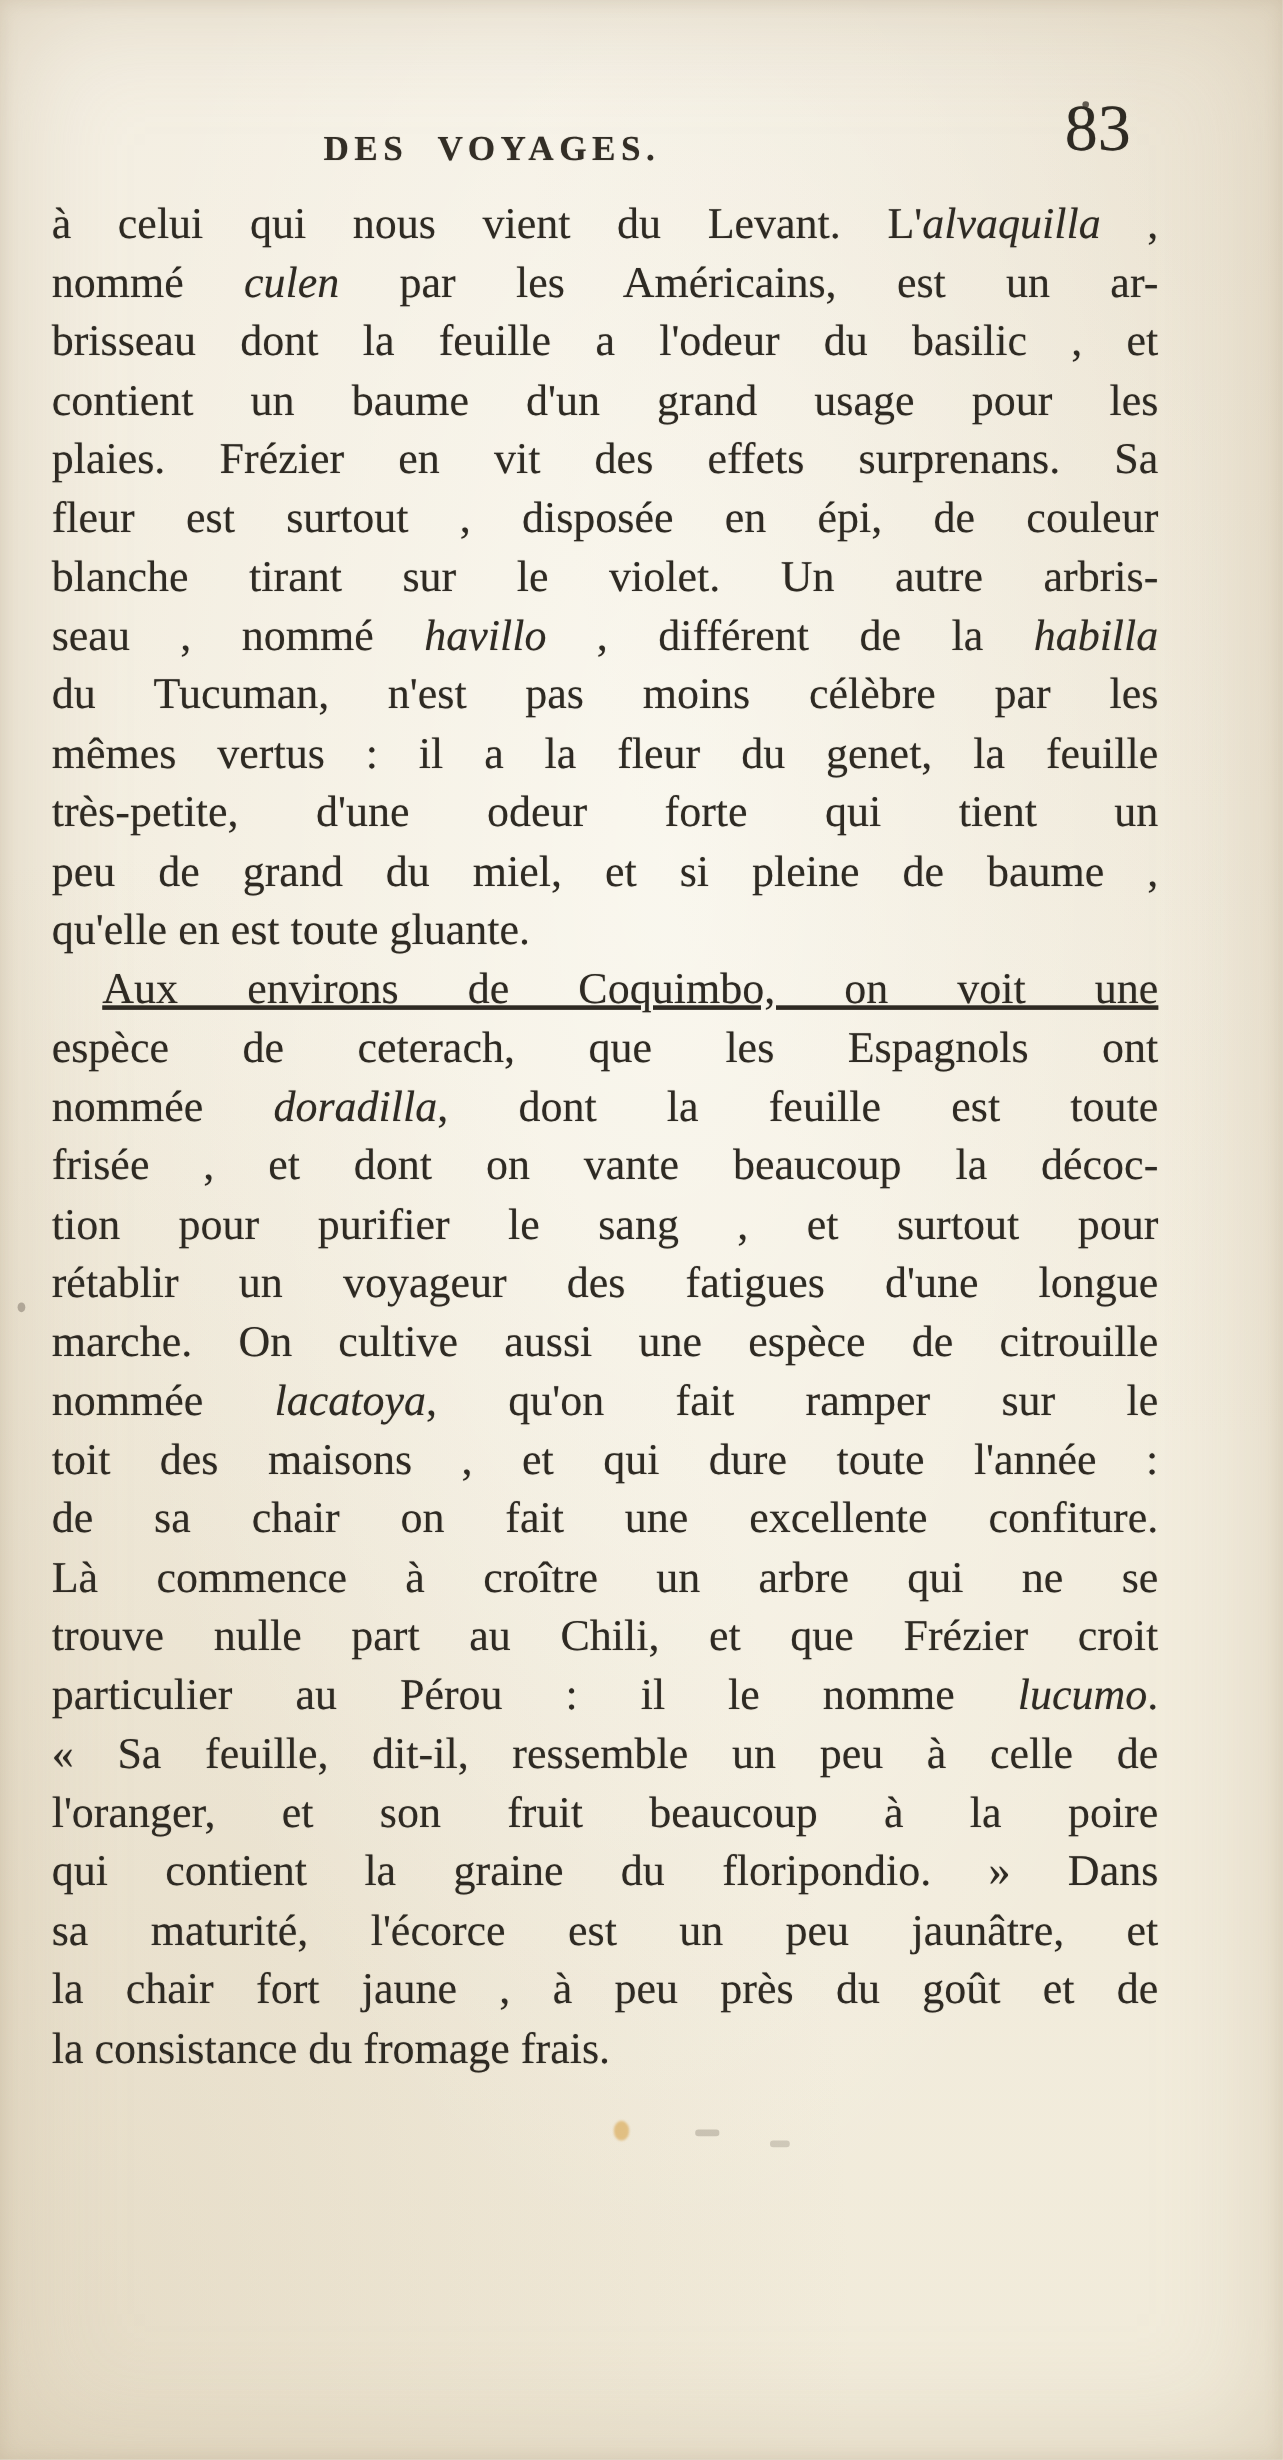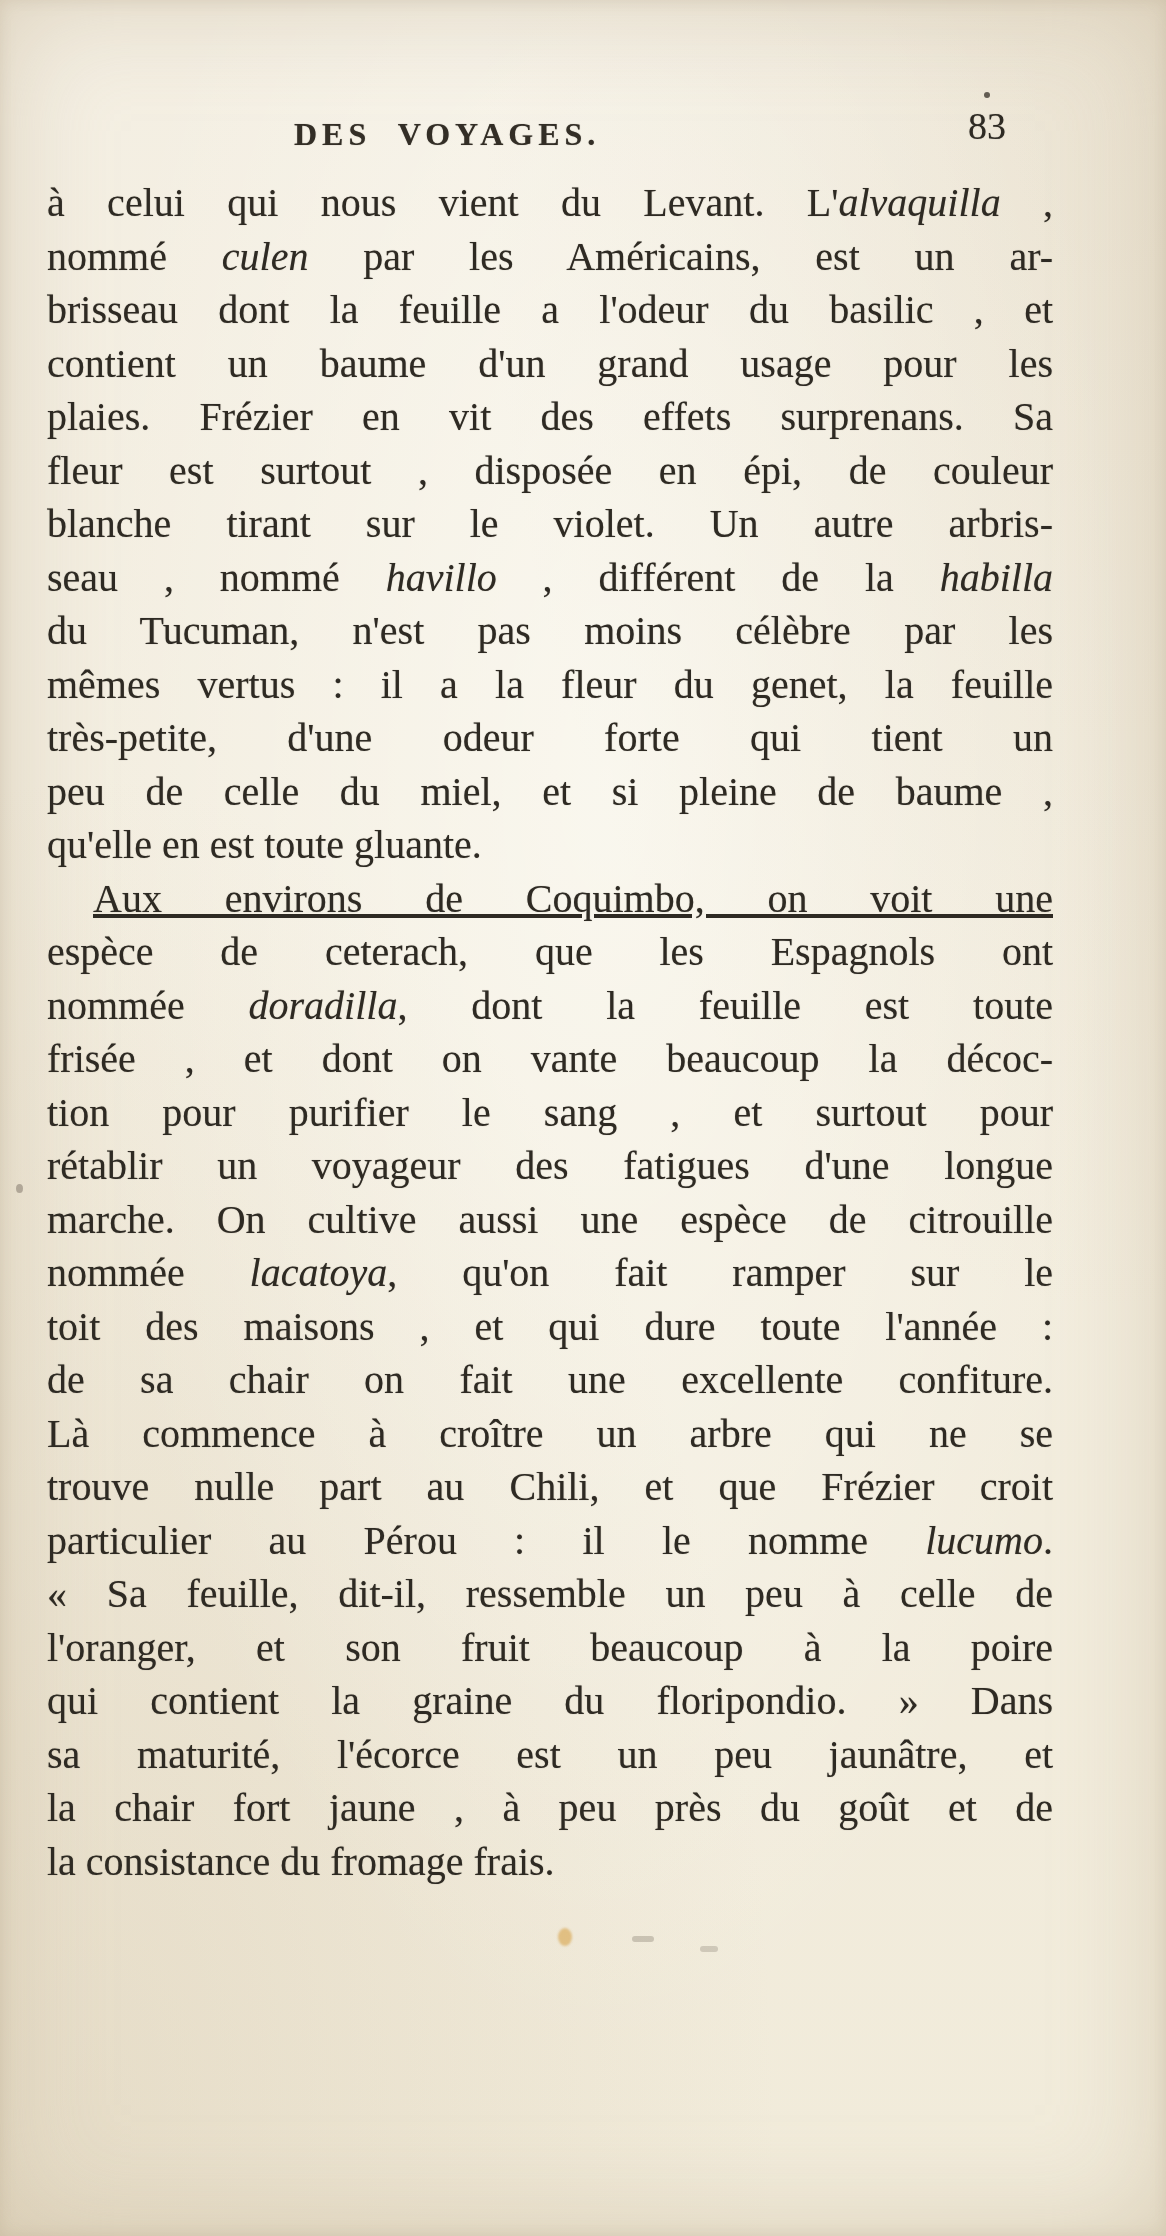--- a/index.html
+++ b/index.html
@@ -32,22 +32,22 @@
     font-weight: bold;
     letter-spacing: 5px;
     word-spacing: 14px;
     white-space: nowrap;
     color: #332e26;
     text-shadow: 0 0 1px rgba(45,40,32,0.45);
   }
   .page-number {
     position: absolute;
     left: 968px;
-    top: 104px;
-    font-size: 38px;
+    top: 82px;
+    font-size: 60px;
     color: #2e2a23;
     text-shadow: 0 0 1px rgba(45,40,32,0.4);
   }
   .text-block {
     position: absolute;
     left: 36px;
     top: 176px;
     width: 1006px;
     font-size: 40px;
     line-height: 53.5px;
@@ -93,21 +93,21 @@
       <div class="line"><span>nommé </span><em>culen</em><span> par les Américains, est un ar-</span></div>
       <div class="line"><span>brisseau dont la feuille a l'odeur du basilic , et</span></div>
       <div class="line"><span>contient un baume d'un grand usage pour les</span></div>
       <div class="line"><span>plaies. Frézier en vit des effets surprenans. Sa</span></div>
       <div class="line"><span>fleur est surtout , disposée en épi, de couleur</span></div>
       <div class="line"><span>blanche tirant sur le violet. Un autre arbris-</span></div>
       <div class="line"><span>seau , nommé </span><em>havillo</em><span> , différent de la </span><em>habilla</em></div>
       <div class="line"><span>du Tucuman, n'est pas moins célèbre par les</span></div>
       <div class="line"><span>mêmes vertus : il a la fleur du genet, la feuille</span></div>
       <div class="line"><span>très-petite, d'une odeur forte qui tient un</span></div>
-      <div class="line"><span>peu de celle du miel, et si pleine de baume ,</span></div>
+      <div class="line"><span>peu de grand du miel, et si pleine de baume ,</span></div>
       <div class="line last"><span>qu'elle en est toute gluante.</span></div>
       <div class="line indent"><span>Aux environs de Coquimbo, on voit une</span></div>
       <div class="line"><span>espèce de ceterach, que les Espagnols ont</span></div>
       <div class="line"><span>nommée </span><em>doradilla</em><span>, dont la feuille est toute</span></div>
       <div class="line"><span>frisée , et dont on vante beaucoup la décoc-</span></div>
       <div class="line"><span>tion pour purifier le sang , et surtout pour</span></div>
       <div class="line"><span>rétablir un voyageur des fatigues d'une longue</span></div>
       <div class="line"><span>marche. On cultive aussi une espèce de citrouille</span></div>
       <div class="line"><span>nommée </span><em>lacatoya</em><span>, qu'on fait ramper sur le</span></div>
       <div class="line"><span>toit des maisons , et qui dure toute l'année :</span></div>

